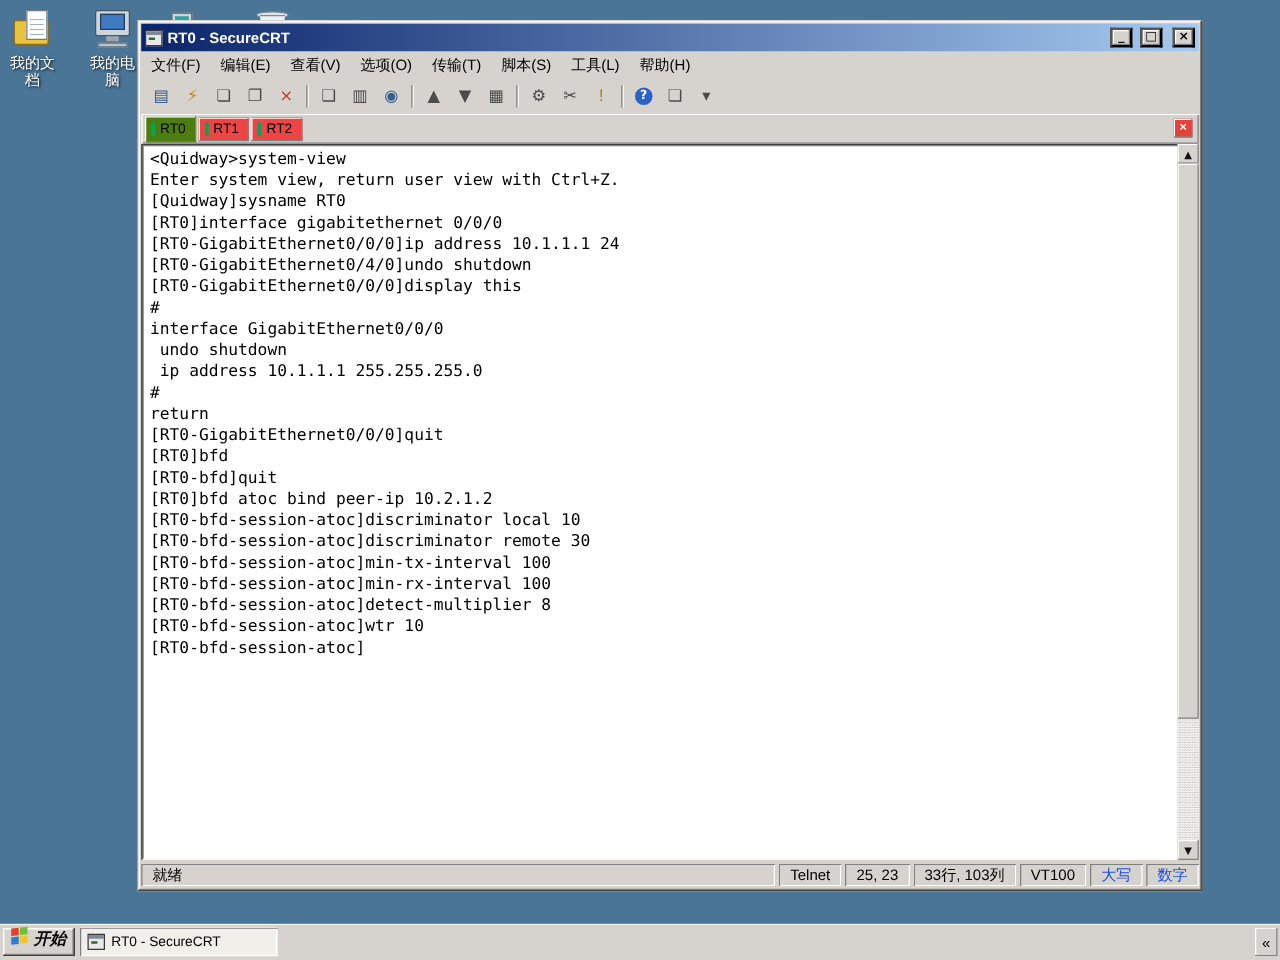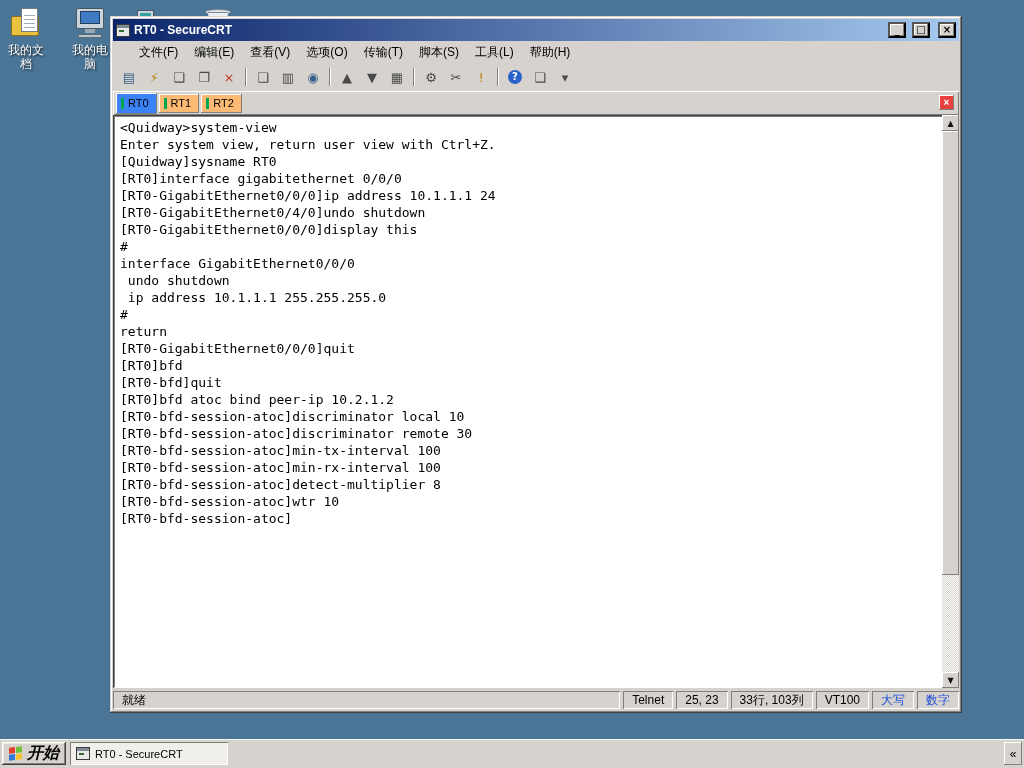--- a/index.html
+++ b/index.html
@@ -70,36 +70,36 @@
   .app-icon16::after  { content:""; position:absolute; left:2px; top:5px; width:5px; height:2px; background:#2f6b2f; }
   .title-text { flex:1; white-space:nowrap; overflow:hidden; }
   .title-btn {
     width:18px; height:16px; background:var(--chrome,#d6d3ce); color:#000;
     display:flex; align-items:center; justify-content:center;
     font-size:10px; font-weight:bold; line-height:1; font-family:"DejaVu Sans",sans-serif;
   }
   .title-btn + .title-btn { margin-left:2px; }
   .close-gap { margin-left:4px !important; }
 
-  .menubar { height:22px; flex:0 0 22px; display:flex; align-items:center; padding:0 18px; }
+  .menubar { height:22px; flex:0 0 22px; display:flex; align-items:center; padding:0 0; }
   .menu-item { padding:2px 8px; cursor:default; }
 
   .toolbar { height:28px; flex:0 0 28px; display:flex; align-items:center; gap:1px; padding:2px 4px; }
   .tool-btn { width:24px; height:22px; display:flex; align-items:center; justify-content:center; background:transparent; border:none; font-size:13px; line-height:1; cursor:default; font-family:"DejaVu Sans",sans-serif; }
   .tool-sep { width:2px; height:18px; margin:0 3px; border-left:1px solid #808080; border-right:1px solid #fff; }
   .g-blue  { color:#355f8c; }
   .g-red   { color:#c0392b; }
   .g-amber { color:#b8860b; }
   .g-dark  { color:#4a4a4a; }
   .g-help  { background:#2a62c9; color:#fff; border-radius:50%; width:14px; height:14px; display:flex; align-items:center; justify-content:center; font-size:10px; font-weight:bold; }
 
   .tabbar { height:24px; flex:0 0 24px; display:flex; align-items:center; gap:2px; padding:1px 3px; position:relative;
             box-shadow: inset 1px 1px #fff, inset -1px -1px #808080; }
-  .tab { height:19px; display:flex; align-items:center; gap:4px; padding:0 8px 0 5px; background:#fdba74; font-size:11px; cursor:default; }
-  .tab.active { background:#3b82f6; height:21px; }
+  .tab { height:19px; display:flex; align-items:center; gap:4px; padding:0 8px 0 5px; background:#ef4444; font-size:11px; cursor:default; }
+  .tab.active { background:#4d7c0f; height:21px; }
   .tab-indicator { width:3px; height:11px; background: var(--tab-indicator, #00a651); }
   .tab-close {
     position:absolute; right:5px; top:4px; width:15px; height:15px;
     background: var(--tab-close-bg, #e8413c); color:#fff; font-size:10px; font-weight:bold;
     display:flex; align-items:center; justify-content:center; border:none;
   }
 
   .terminal-wrap { flex:1; display:flex; background:var(--terminal-bg,#fff);
                    box-shadow: inset 1px 1px #404040, inset -1px -1px #fff, inset 2px 2px #808080; }
   .terminal { flex:1; overflow:hidden; padding:4px 2px 0 7px;
@@ -116,21 +116,21 @@
   .status-panel { height:18px; display:flex; align-items:center; padding:0 9px; white-space:nowrap; }
   .status-left { flex:1; }
   .status-disabled { color:#1d4ed8; }
 
   
   .taskbar {
     position:absolute; left:0; bottom:0; width:1024px; height:29px;
     background:var(--chrome,#d6d3ce); box-shadow: inset 0 1px 0 #f7f6f3;
     display:flex; align-items:center; padding:2px 2px; gap:4px; z-index:3;
   }
-  .start-btn { height:23px; display:flex; align-items:center; gap:4px; padding:0 7px; background:var(--chrome,#d6d3ce); border:none; font-weight:bold; font-size:16px; font-style:italic; }
+  .start-btn { height:23px; display:flex; gap:4px; padding:0 7px; background:var(--chrome,#d6d3ce); border:none; font-weight:bold; font-size:13px; font-style:italic; }
   .win-flag { width:14px; height:13px; display:grid; grid-template-columns:6px 6px; grid-template-rows:6px 6px; gap:1px; transform:skewY(-6deg); }
   .win-flag i { display:block; }
   .flag-r { background:#e6402a; } .flag-g { background:#6ec038; }
   .flag-b { background:#2f7bd6; } .flag-y { background:#f4c430; }
   .task-item { height:23px; width:158px; display:flex; align-items:center; gap:5px; padding:0 6px; background:#f1efe9; border:none; font-size:11px; white-space:nowrap; overflow:hidden; }
   .tray { margin-left:auto; display:flex; align-items:center; }
   .chevron-btn { width:18px; height:23px; background:var(--chrome,#d6d3ce); border:none; font-size:12px; }
 </style>
 </head>
 <body>

